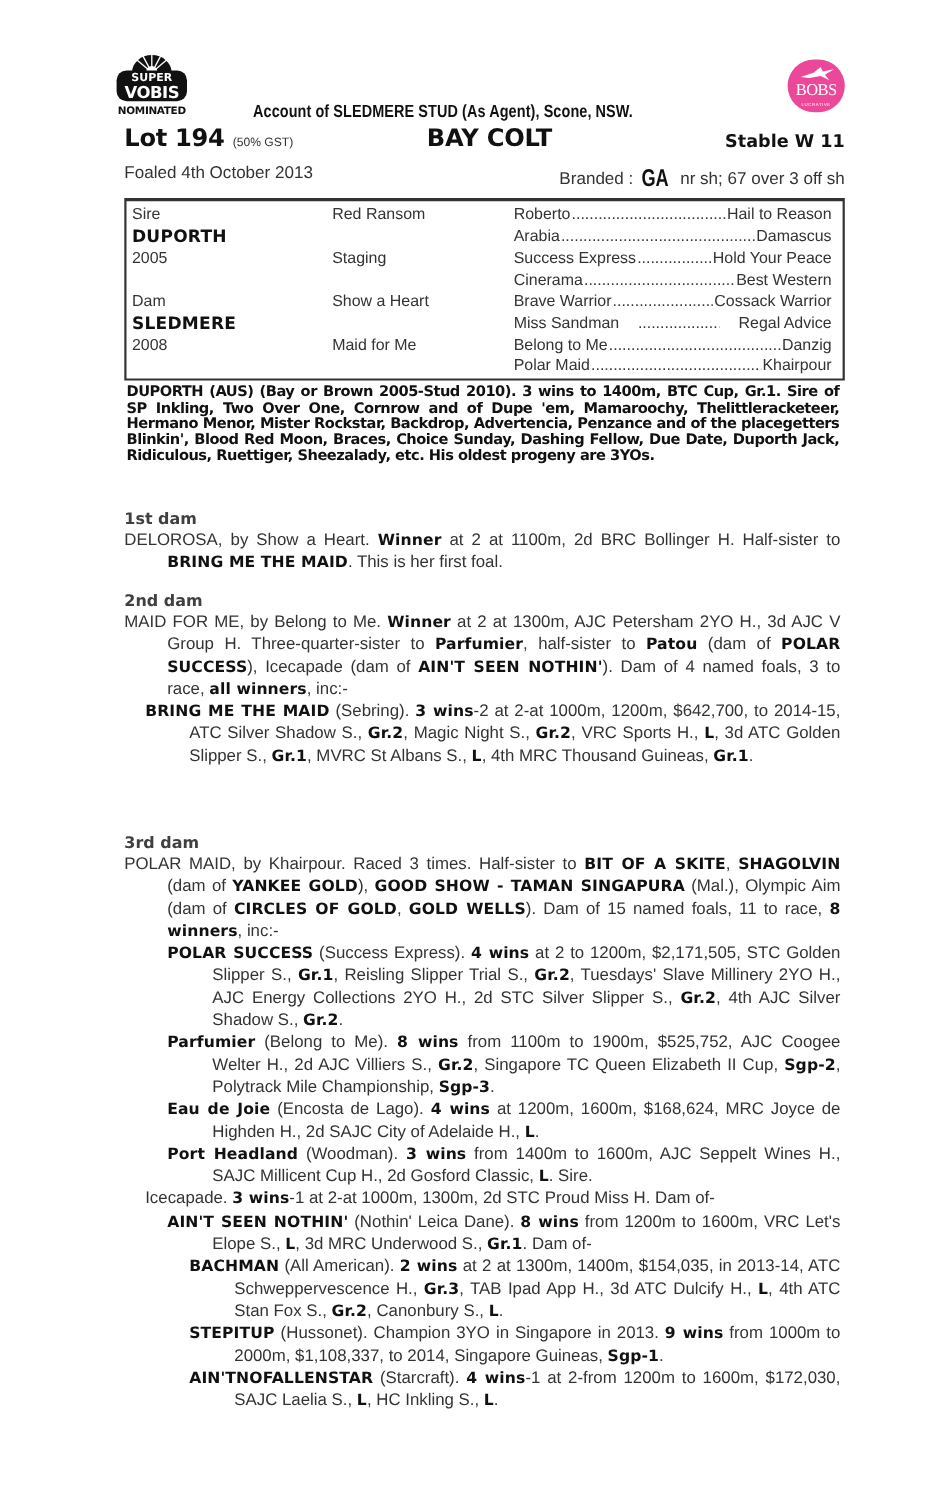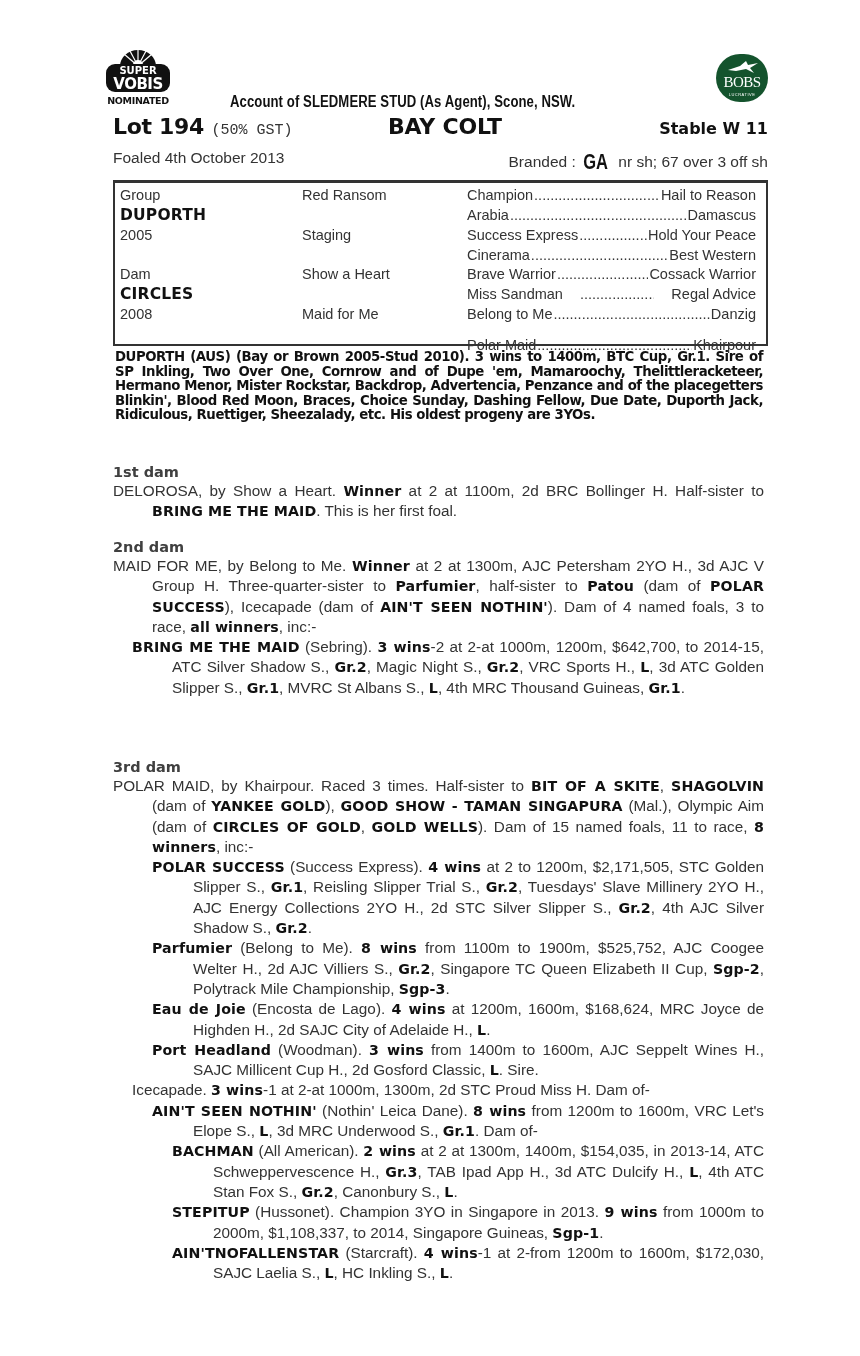--- a/index.html
+++ b/index.html
@@ -1,28 +1,28 @@
 <!DOCTYPE html>
 <html><head>
 <meta charset="utf-8">
 <style>
   html, body { margin: 0; padding: 0; background: #ffffff; }
   body { width: 860px; height: 1356px; position: relative; overflow: hidden; color: #111; font-family: "Liberation Sans", sans-serif; }
 
   .logo-vobis { position: absolute; left: 94px; top: 44px; width: 88px; height: 62px; }
-  .logo-bobs { position: absolute; left: 716px; top: 54px; width: 52px; height: 48px; background: #14532d; color: #fff; text-align: center; border-radius: 24px; }
+  .logo-bobs { position: absolute; left: 716px; top: 54px; width: 52px; height: 48px; background: #ec4899; color: #fff; text-align: center; border-radius: 24px; }
   .logo-bobs .bird { position: absolute; left: 10px; top: 6px; width: 34px; height: 14px; }
   .logo-bobs .word { position: absolute; left: 0; right: 0; top: 20px; font-family: "Liberation Serif", serif; font-size: 15px; letter-spacing: -0.5px; line-height: 16px; }
   .logo-bobs .sub { position: absolute; left: 0; right: 0; top: 38px; font-size: 4px; letter-spacing: 0.5px; line-height: 5px; }
 
   .account { position: absolute; left: 230px; top: 93px; font-family: "Liberation Sans", sans-serif; font-weight: bold; font-size: 16px; transform: scaleX(0.82); transform-origin: left top; white-space: nowrap; letter-spacing: 0.1px; }
 
   .lot-row { position: absolute; left: 113px; top: 114px; width: 655px; height: 30px; }
   .lot { position: absolute; left: 0; top: 0; font-weight: 900; font-size: 22px; font-family: "DejaVu Sans", sans-serif; letter-spacing: -0.3px; }
-  .lot .gst { font-weight: normal; font-size: 15px; font-family: Liberation Mono, monospace; color: #333; letter-spacing: 0; }
+  .lot .gst { font-weight: normal; font-size: 11px; font-family: Liberation Sans, sans-serif; color: #333; letter-spacing: 0; }
   .colour { position: absolute; left: 251px; top: 0; font-weight: 900; font-size: 22px; font-family: "DejaVu Sans", sans-serif; letter-spacing: -0.2px; margin-left: 24px; }
   .stable { position: absolute; right: 0; top: 5px; font-weight: 900; font-size: 16px; font-family: "DejaVu Sans", sans-serif; }
 
   .foal-row { position: absolute; left: 113px; top: 149px; width: 655px; height: 24px; font-size: 15.5px; color: #333; }
   .foaled { position: absolute; left: 0; top: 0; }
   .branded { position: absolute; right: 0; top: 0; white-space: nowrap; }
   .brand-mark { font-family: "Liberation Sans", sans-serif; font-weight: bold; font-size: 22px; display: inline-block; transform: scaleX(0.75); vertical-align: -2px; margin: 0 2px 0 -1px; color: #111; }
 
   .ped { position: absolute; left: 113px; top: 180px; width: 651px; height: 161px; border: 2px solid #333; border-top-width: 3px; }
   .ped-cell { position: absolute; font-size: 14.5px; color: #333; white-space: nowrap; line-height: 20px; }
@@ -85,34 +85,34 @@
 <div class="foal-row">
   <div class="foaled">Foaled 4th October 2013</div>
   <div class="branded">
     <span>Branded :</span>
     <span class="brand-mark">GA</span>
     <span>nr sh; 67 over 3 off sh</span>
   </div>
 </div>
 
 <div class="ped">
-  <div class="ped-cell" style="left:5px; top:2px;">Group</div>
+  <div class="ped-cell" style="left:5px; top:2px;">Sire</div>
   <div class="ped-cell ped-name" style="left:5px; top:22px;">DUPORTH</div>
   <div class="ped-cell" style="left:5px; top:42px;">2005</div>
   <div class="ped-cell" style="left:5px; top:81px;">Dam</div>
-  <div class="ped-cell ped-name" style="left:5px; top:101px;">CIRCLES</div>
+  <div class="ped-cell ped-name" style="left:5px; top:101px;">SLEDMERE</div>
   <div class="ped-cell" style="left:5px; top:121px;">2008</div>
 
   <div class="ped-cell" style="left:187px; top:2px;">Red Ransom</div>
   <div class="ped-cell" style="left:187px; top:42px;">Staging</div>
   <div class="ped-cell" style="left:187px; top:81px;">Show a Heart</div>
   <div class="ped-cell" style="left:187px; top:121px;">Maid for Me</div>
 
   <div class="ped-anc" style="top:2px;">
-      <span>Champion</span>
+      <span>Roberto</span>
       <span class="dots"></span>
       <span>Hail to Reason</span>
     </div>
   <div class="ped-anc" style="top:42px;">
       <span>Success Express</span>
       <span class="dots"></span>
       <span>Hold Your Peace</span>
     </div>
   <div class="ped-anc" style="top:22px;">
       <span>Arabia</span>
@@ -132,21 +132,21 @@
   <div class="ped-anc" style="top:101px;gap:16px;">
       <span>Miss Sandman</span>
       <span class="dots"></span>
       <span>Regal Advice</span>
     </div>
   <div class="ped-anc" style="top:121px;">
       <span>Belong to Me</span>
       <span class="dots"></span>
       <span>Danzig</span>
     </div>
-  <div class="ped-anc" style="top:152px;justify-content:center;">
+  <div class="ped-anc" style="top:139px;justify-content:center;">
       <span>Polar Maid</span>
       <span class="dots"></span>
       <span>Khairpour</span>
     </div>
 </div>
 
 <div class="sire-summary">DUPORTH (AUS) (Bay or Brown 2005-Stud 2010). 3 wins to 1400m, BTC Cup, Gr.1. Sire of SP Inkling, Two Over One, Cornrow and of Dupe 'em, Mamaroochy, Thelittleracketeer, Hermano Menor, Mister Rockstar, Backdrop, Advertencia, Penzance and of the placegetters Blinkin', Blood Red Moon, Braces, Choice Sunday, Dashing Fellow, Due Date, Duporth Jack, Ridiculous, Ruettiger, Sheezalady, etc. His oldest progeny are 3YOs.</div>
 
 <div class="section" style="top:463px;">
   <div class="sec-head">1st dam</div>

